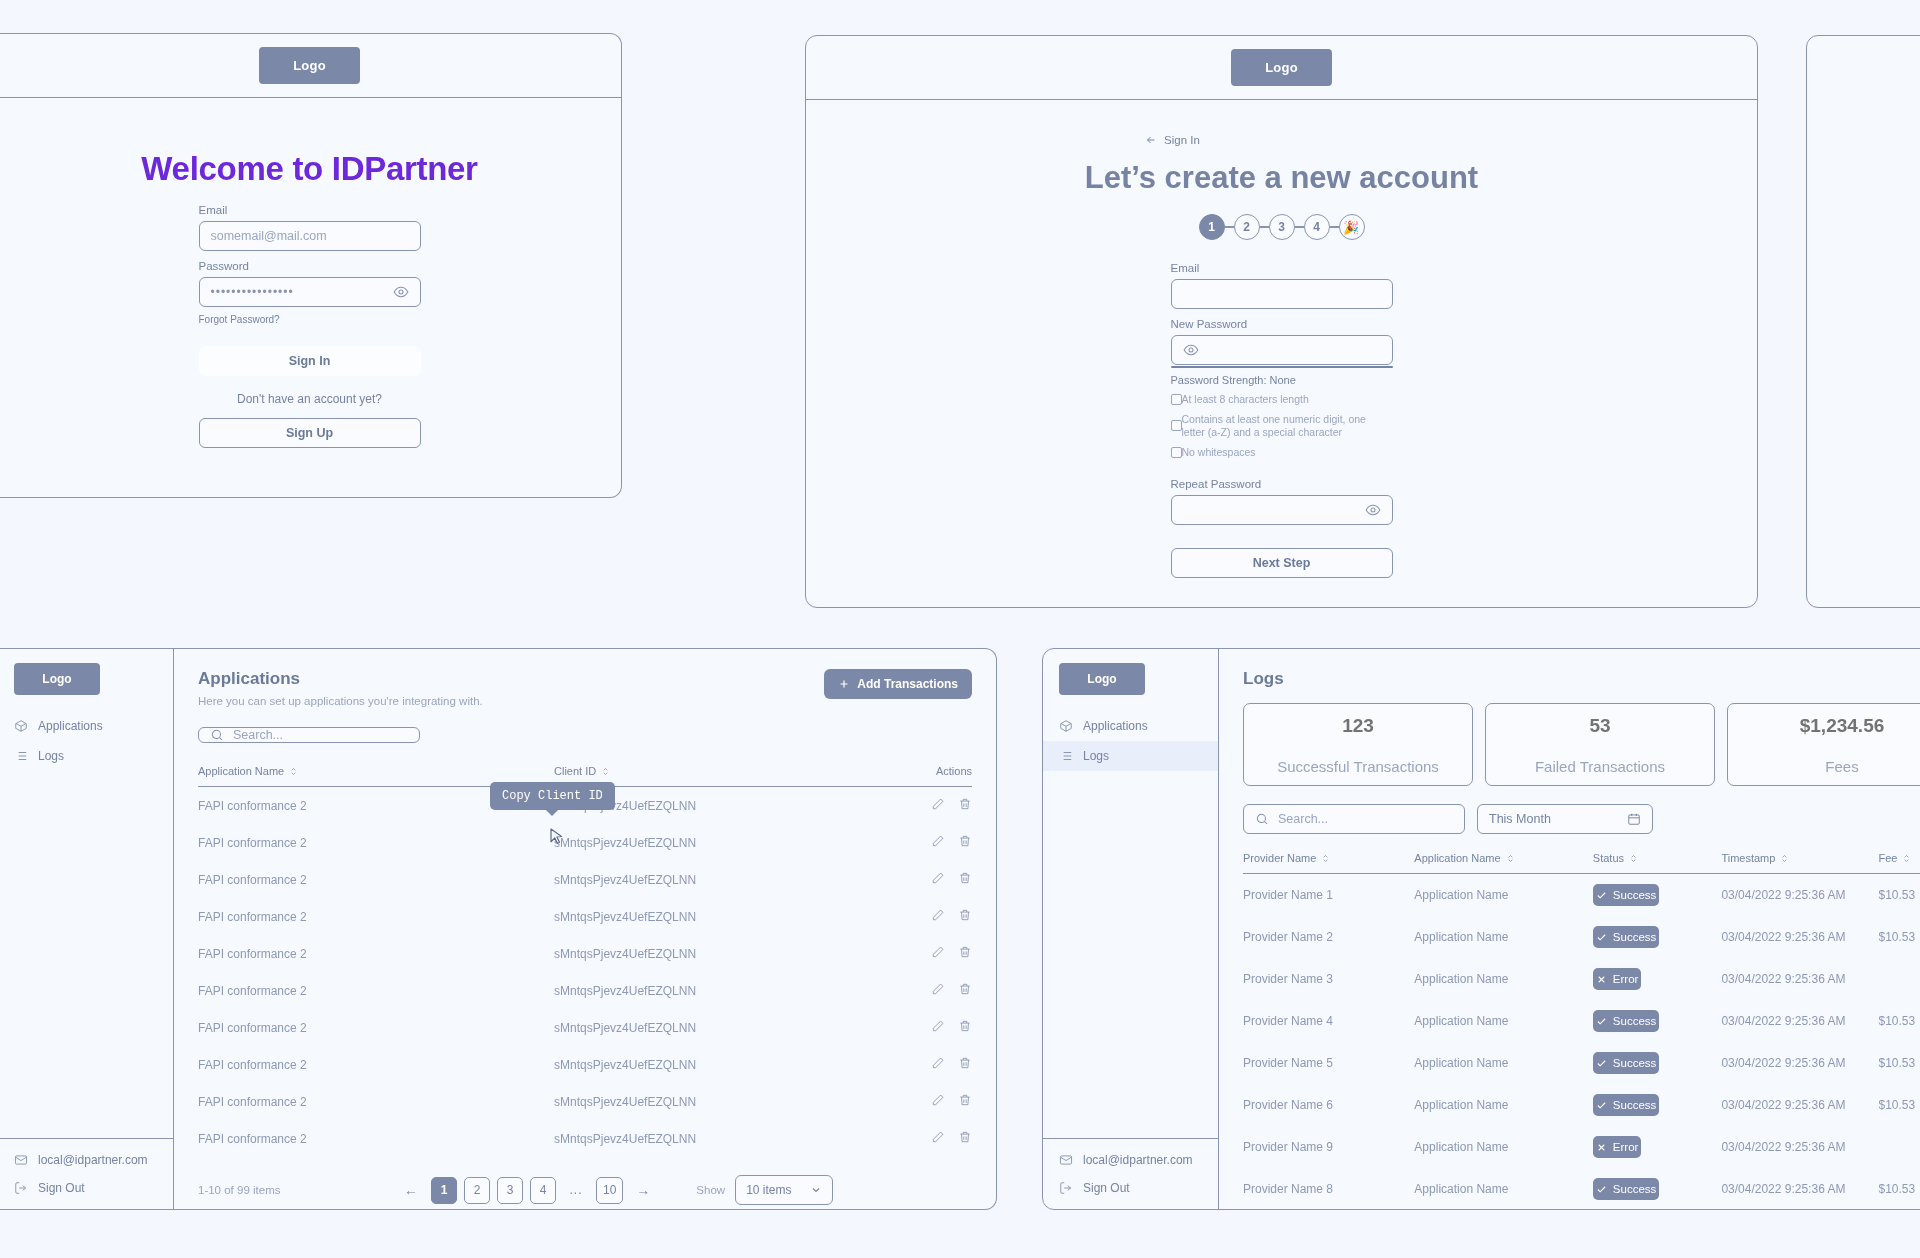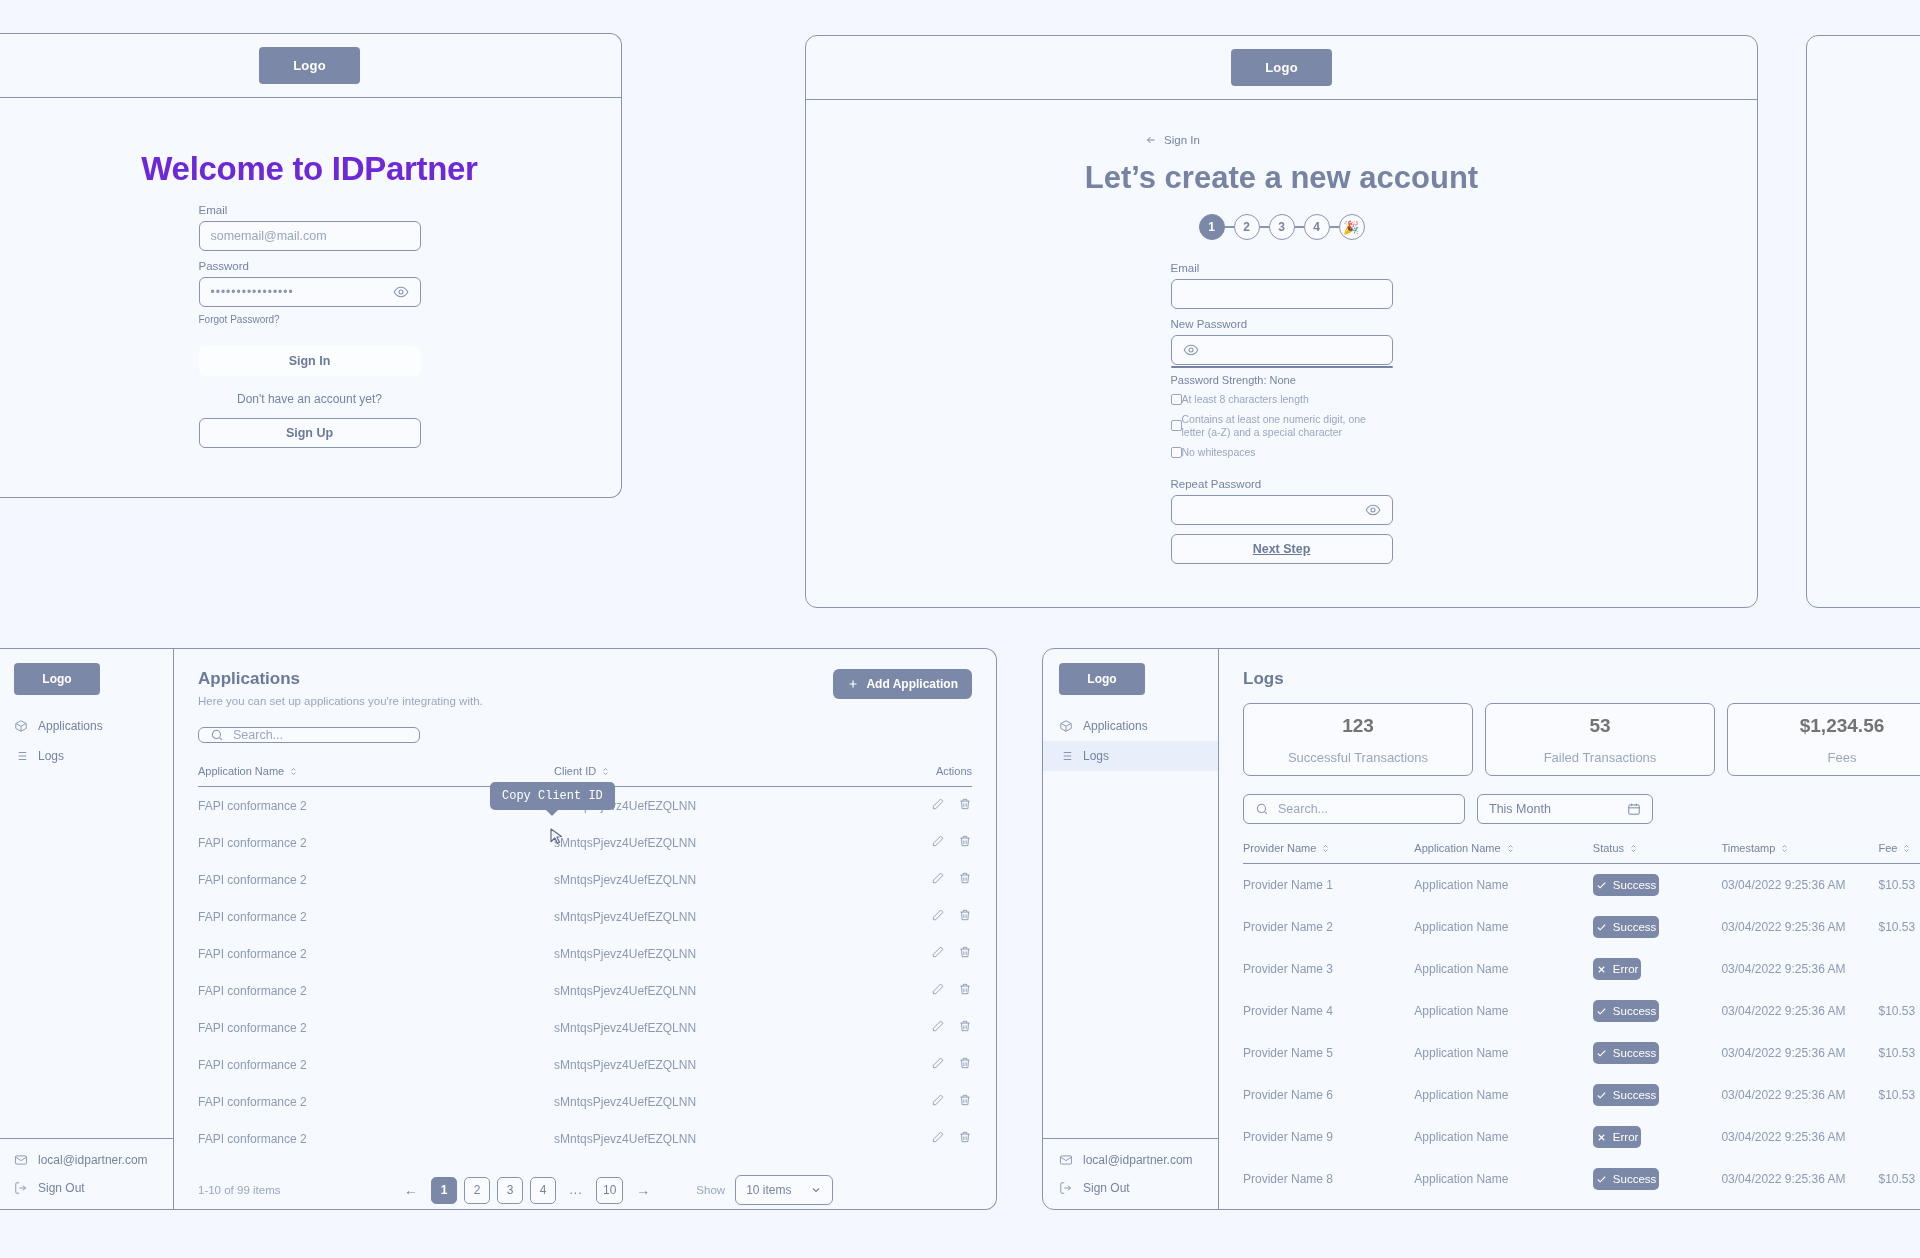--- a/index.html
+++ b/index.html
@@ -170,21 +170,21 @@
     font-size: 12px; color: #7683a3;
   }
 
   
   .stats { display: flex; gap: 12px; margin-top: 14px; }
   .stat-card {
     flex: 1; border: 1.3px solid #8995b0; border-radius: 7px; background: #f9fbff;
     padding: 11px 0 10px; text-align: center;
   }
   .stat-num { font-size: 19px; font-weight: bold; color: #737373; }
-  .stat-lbl { font-size: 13px; color: #9aa6c0; margin-top: 13px; }
+  .stat-lbl { font-size: 15px; color: #9aa6c0; margin-top: 21px; }
   .filters { display: flex; gap: 12px; margin-top: 18px; }
   .date-ctl {
     width: 176px; height: 30px; border: 1.3px solid #8995b0; border-radius: 6px;
     background: #f9fbff; display: flex; align-items: center; justify-content: space-between;
     padding: 0 11px; font-size: 12.5px; color: #7683a3;
   }
   .badge {
     display: inline-flex; align-items: center; gap: 6px;
     background: #7c88a8; color: #fff; font-size: 11.5px;
     border-radius: 5px; padding: 5px 3px;
@@ -299,21 +299,21 @@
           <span></span>
           <span class="eye">
             <svg viewBox="0 0 24 24" width="16" height="16" fill="none" stroke="#8995b0" stroke-width="1.6">
               <path d="M1.8 12S5.6 5 12 5s10.2 7 10.2 7-3.8 7-10.2 7S1.8 12 1.8 12z"></path>
               <circle cx="12" cy="12" r="3"></circle>
             </svg>
           </span>
         </div>
       </div>
 
-      <div class="btn-wide btn-outline" style="margin-top:0;text-decoration:underline;">Next Step</div>
+      <div class="btn-wide btn-outline" style="margin-top:14px;">Next Step</div>
     </div>
   </div>
 
   <div class="frame" style="left:1806px; top:35px; width:160px; height:573px;"></div>
 
   <div class="frame sq-left" style="left:-2px; top:648px; width:999px; height:562px; overflow:hidden;">
     <div class="shell">
 
       <div class="sidebar">
         <div class="sidebar-top">
@@ -363,21 +363,21 @@
           <div>
             <div class="page-title">Applications</div>
             <div class="page-sub">Here you can set up applications you're integrating with.</div>
           </div>
           <div class="btn-primary">
             <span>
               <svg viewBox="0 0 24 24" width="12" height="12" fill="none" stroke="#fff" stroke-width="2.4">
                 <path d="M12 5v14M5 12h14"></path>
               </svg>
             </span>
-            <span>Add Application</span>
+            <span>Add Transactions</span>
           </div>
         </div>
 
         <div class="searchbox">
           <span>
             <svg viewBox="0 0 24 24" width="14" height="14" fill="none" stroke="#8995b0" stroke-width="1.8">
               <circle cx="11" cy="11" r="7"></circle>
                 <path d="M20.5 20.5l-4.2-4.2"></path>
             </svg>
           </span>

